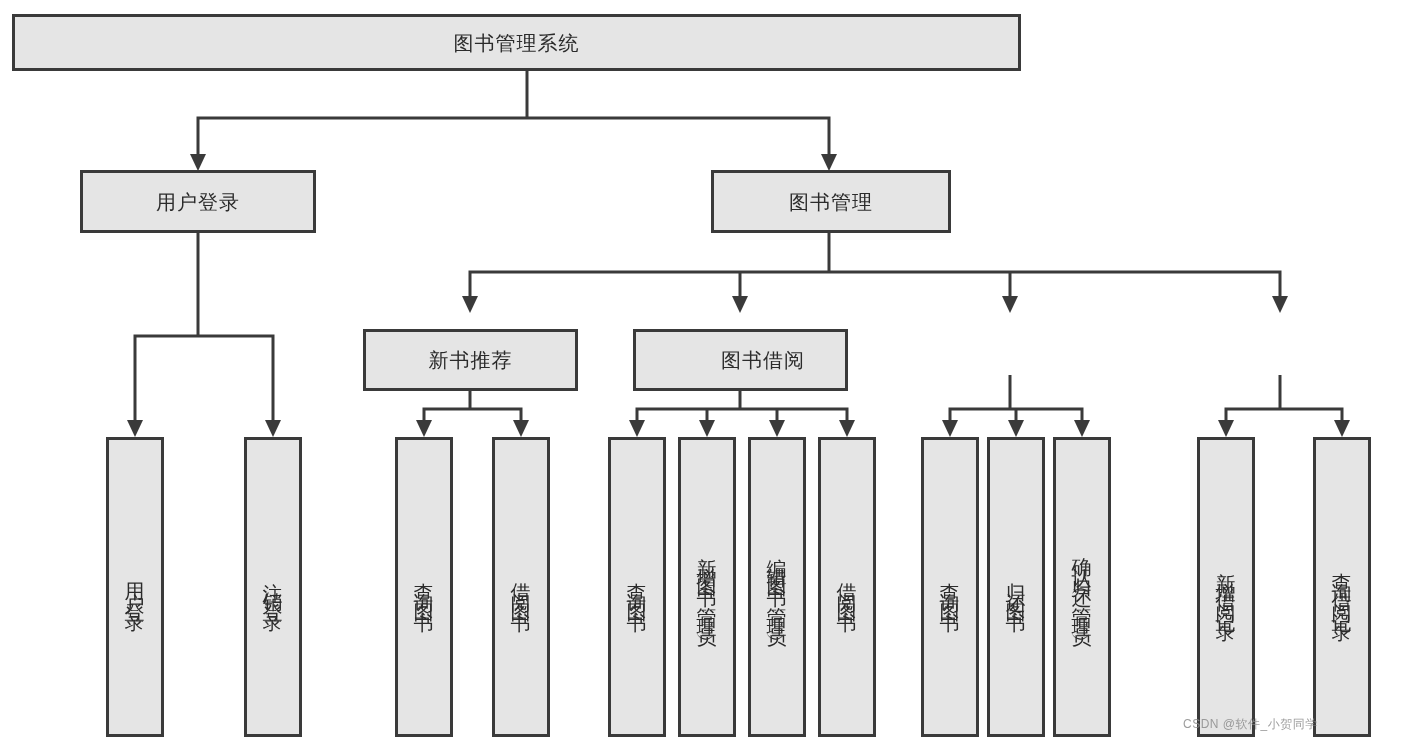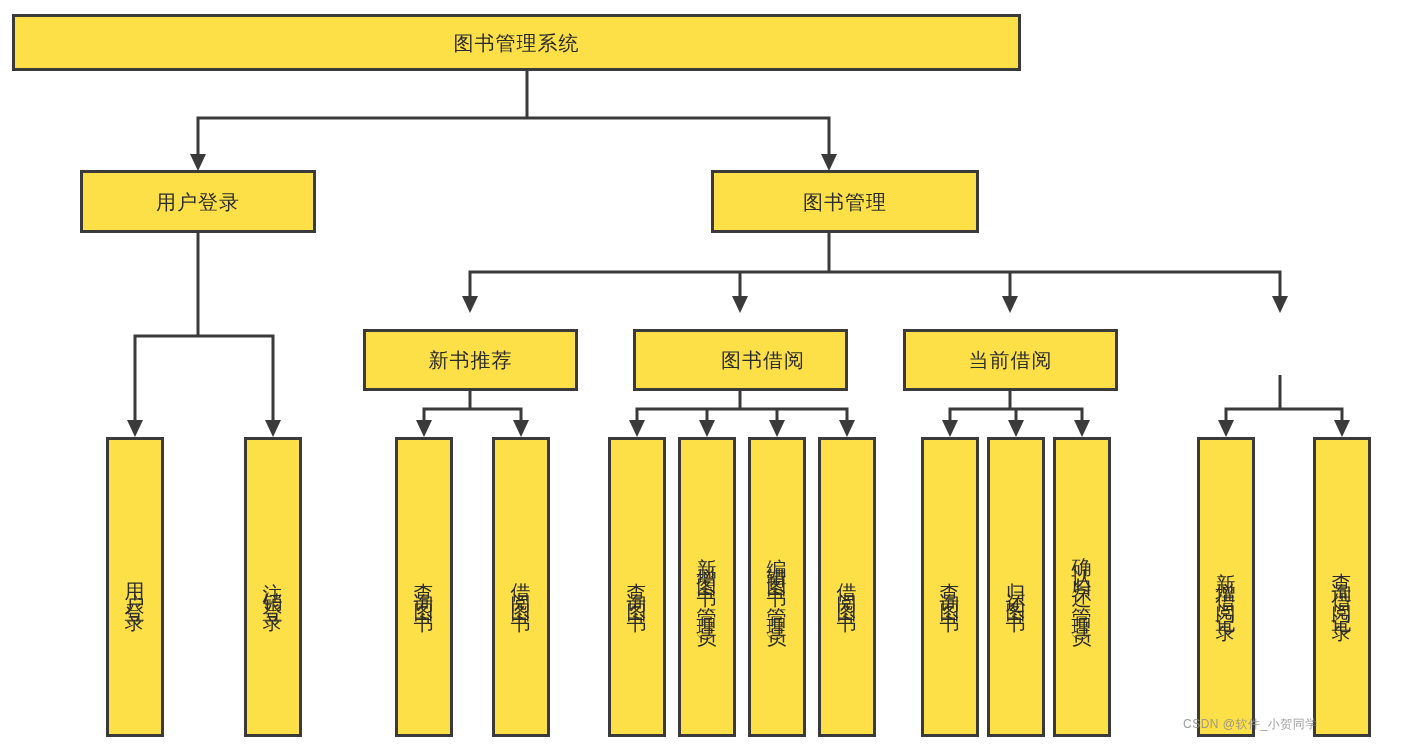--- a/index.html
+++ b/index.html
@@ -20,21 +20,21 @@
     left: 0;
     top: 0;
     width: 1405px;
     height: 747px;
     z-index: 1;
   }
   .node {
     position: absolute;
     box-sizing: border-box;
     border: 3px solid #3a3a3a;
-    background: #fde047;
+    background: #e5e5e5;
     color: #2b2b2b;
     display: flex;
     align-items: center;
     justify-content: center;
     font-size: 20px;
     letter-spacing: 1px;
     z-index: 2;
     line-height: 1.2;
     white-space: nowrap;
   }
@@ -42,21 +42,21 @@
     writing-mode: vertical-rl;
     text-orientation: mixed;
     letter-spacing: 10px;
     white-space: normal;
     line-height: 1;
   }
   
   .n-root            { left: 12px;   top: 14px;  width: 1009px; height: 57px; }
   
   .n-user-login      { left: 80px;   top: 170px; width: 236px;  height: 63px; }
-  .n-book-management { left: 711px;  top: 170px; width: 268px;  height: 63px; }
+  .n-book-management { left: 711px;  top: 170px; width: 240px;  height: 63px; }
   
   .lvl3              { top: 313px;   width: 215px; height: 62px; margin-top: 16px; }
   .n-new-book-recommend { left: 363px; }
   .n-book-borrow        { left: 633px; padding-left: 45px; }
   .n-current-borrow     { left: 903px; }
   .n-borrow-records     { left: 1173px; }
   
   .vbox              { top: 437px;  width: 58px; height: 300px; }
   .n-login-action            { left: 106px; }
   .n-logout-action           { left: 244px; }
@@ -140,21 +140,20 @@
     </g>
   </svg>
 
   <div class="node n-root">图书管理系统</div>
 
   <div class="node n-user-login">用户登录</div>
   <div class="node n-book-management">图书管理</div>
 
   <div class="node lvl3 n-new-book-recommend">新书推荐</div>
   <div class="node lvl3 n-book-borrow">图书借阅</div>
-  <div class="node lvl3 n-current-borrow">当前借阅</div>
 
   <div class="node vbox n-login-action">用户登录</div>
   <div class="node vbox n-logout-action">注销登录</div>
   <div class="node vbox n-recommend-query-books">查询图书</div>
   <div class="node vbox n-recommend-borrow-books">借阅图书</div>
   <div class="node vbox n-borrow-query-books">查询图书</div>
   <div class="node vbox n-borrow-add-books">新增图书（管理员）</div>
   <div class="node vbox n-borrow-edit-books">编辑图书（管理员）</div>
   <div class="node vbox n-borrow-borrow-books">借阅图书</div>
   <div class="node vbox n-current-query-books">查询图书</div>

